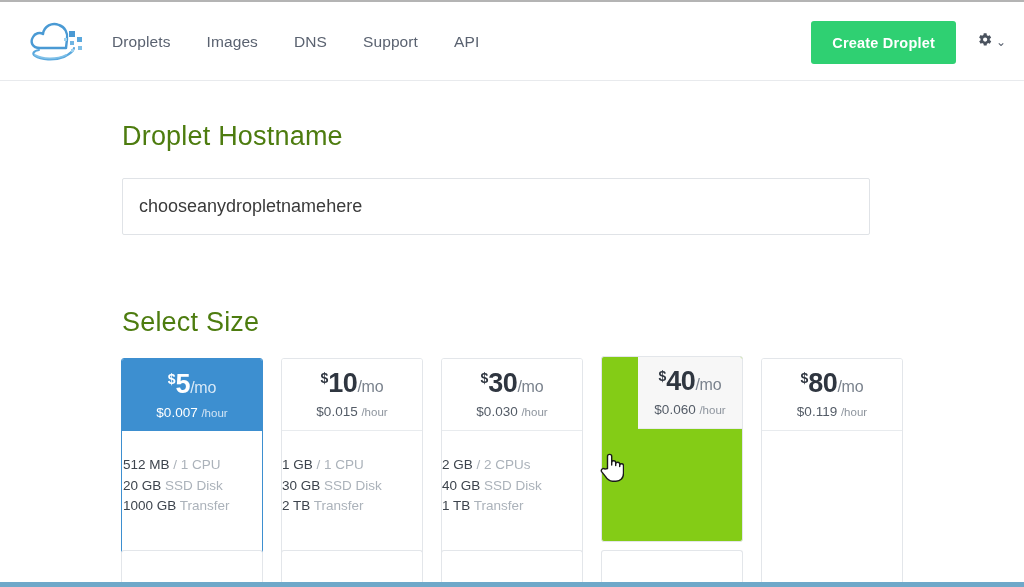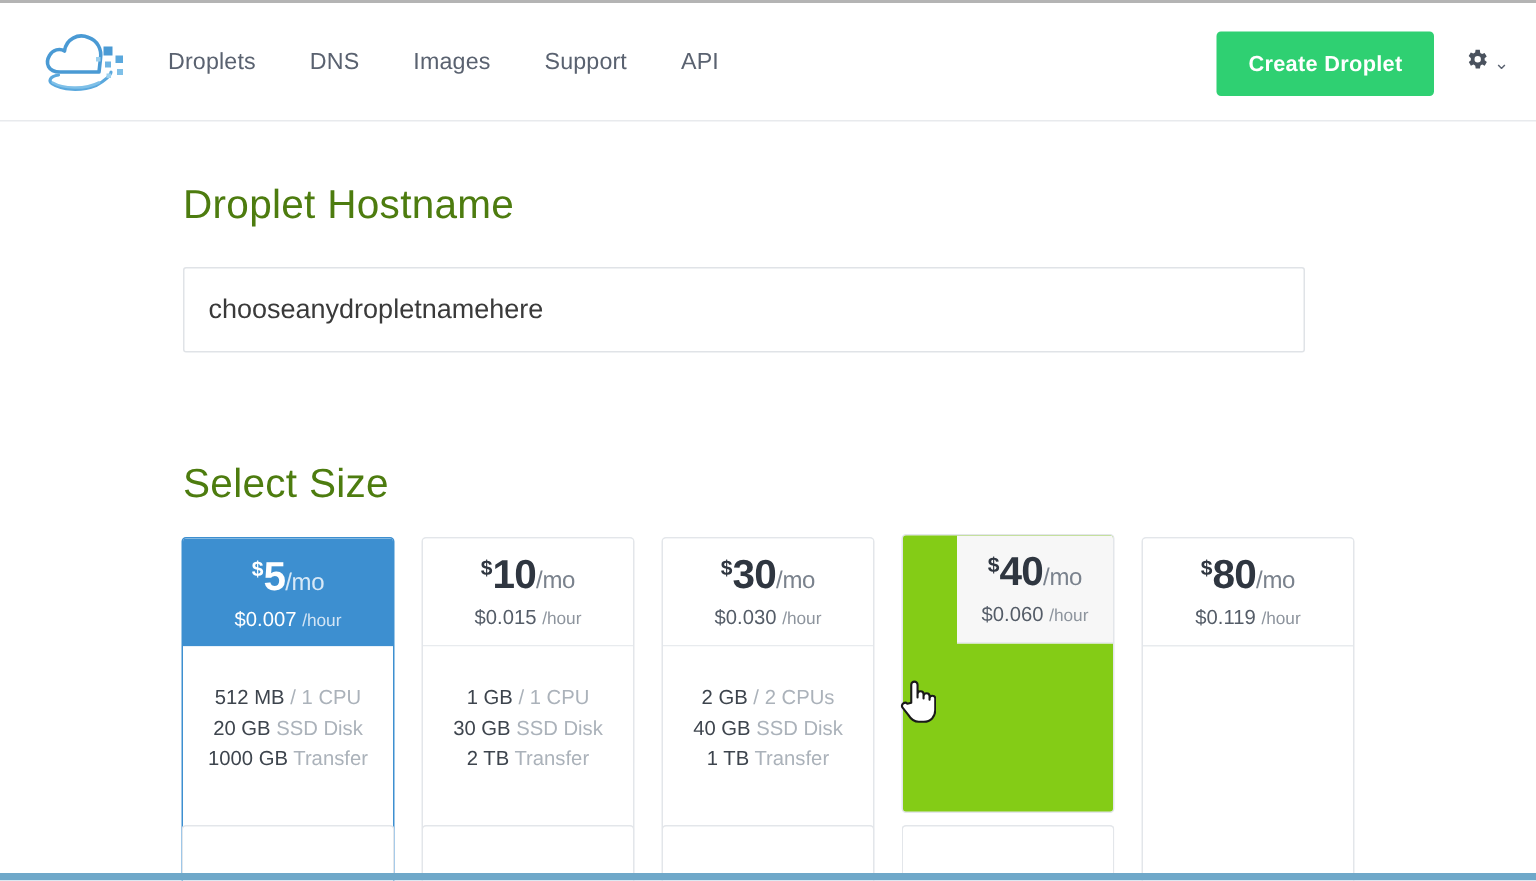--- a/index.html
+++ b/index.html
@@ -201,21 +201,20 @@
   }
   .hourly-line .unit {
     font-size: 11.5px;
     color: #8d949d;
   }
 
   .size-card .card-body {
     height: 109px;
     display: flex;
     flex-direction: column;
-    align-items: center;
     justify-content: center;
     gap: 7px;
     background: #ffffff;
   }
 
   .spec {
     font-size: 13.5px;
     color: #3d444d;
     white-space: nowrap;
     line-height: 1;
@@ -293,22 +292,22 @@
       <rect x="51" y="19" width="5" height="5" fill="#5aa8dd"></rect>
       <rect x="44" y="23" width="4" height="4" fill="#6fb5e3"></rect>
       <rect x="52" y="28" width="4" height="4" fill="#7fc0e8"></rect>
       <rect x="45" y="31" width="3" height="3" fill="#9bd0ee"></rect>
       <rect x="38" y="20" width="3" height="3" fill="#9bd0ee"></rect>
     </svg>
   </div>
 
   <nav class="nav">
     <span class="nav-item">Droplets</span>
+    <span class="nav-item">Images</span>
     <span class="nav-item">DNS</span>
-    <span class="nav-item">Images</span>
     <span class="nav-item">Support</span>
     <span class="nav-item">API</span>
   </nav>
 
   <button class="create-btn">Create Droplet</button>
 
   <div class="gear-wrap">
     <span class="gear-icon">
       <svg width="17" height="17" viewBox="0 0 24 24" xmlns="http://www.w3.org/2000/svg">
         <path fill="#4a525e" d="M19.4 13a7.6 7.6 0 0 0 0-2l2-1.6-2-3.4-2.4 1a7.5 7.5 0 0 0-1.7-1L14.9 3h-4l-.4 2.6c-.6.3-1.2.6-1.7 1l-2.4-1-2 3.4L6.5 11a7.6 7.6 0 0 0 0 2l-2 1.6 2 3.4 2.4-1c.5.4 1.1.8 1.7 1l.4 2.6h4l.4-2.6c.6-.2 1.2-.6 1.7-1l2.4 1 2-3.4-2-1.6zM12.9 15a3 3 0 1 1 0-6 3 3 0 0 1 0 6z"></path>

